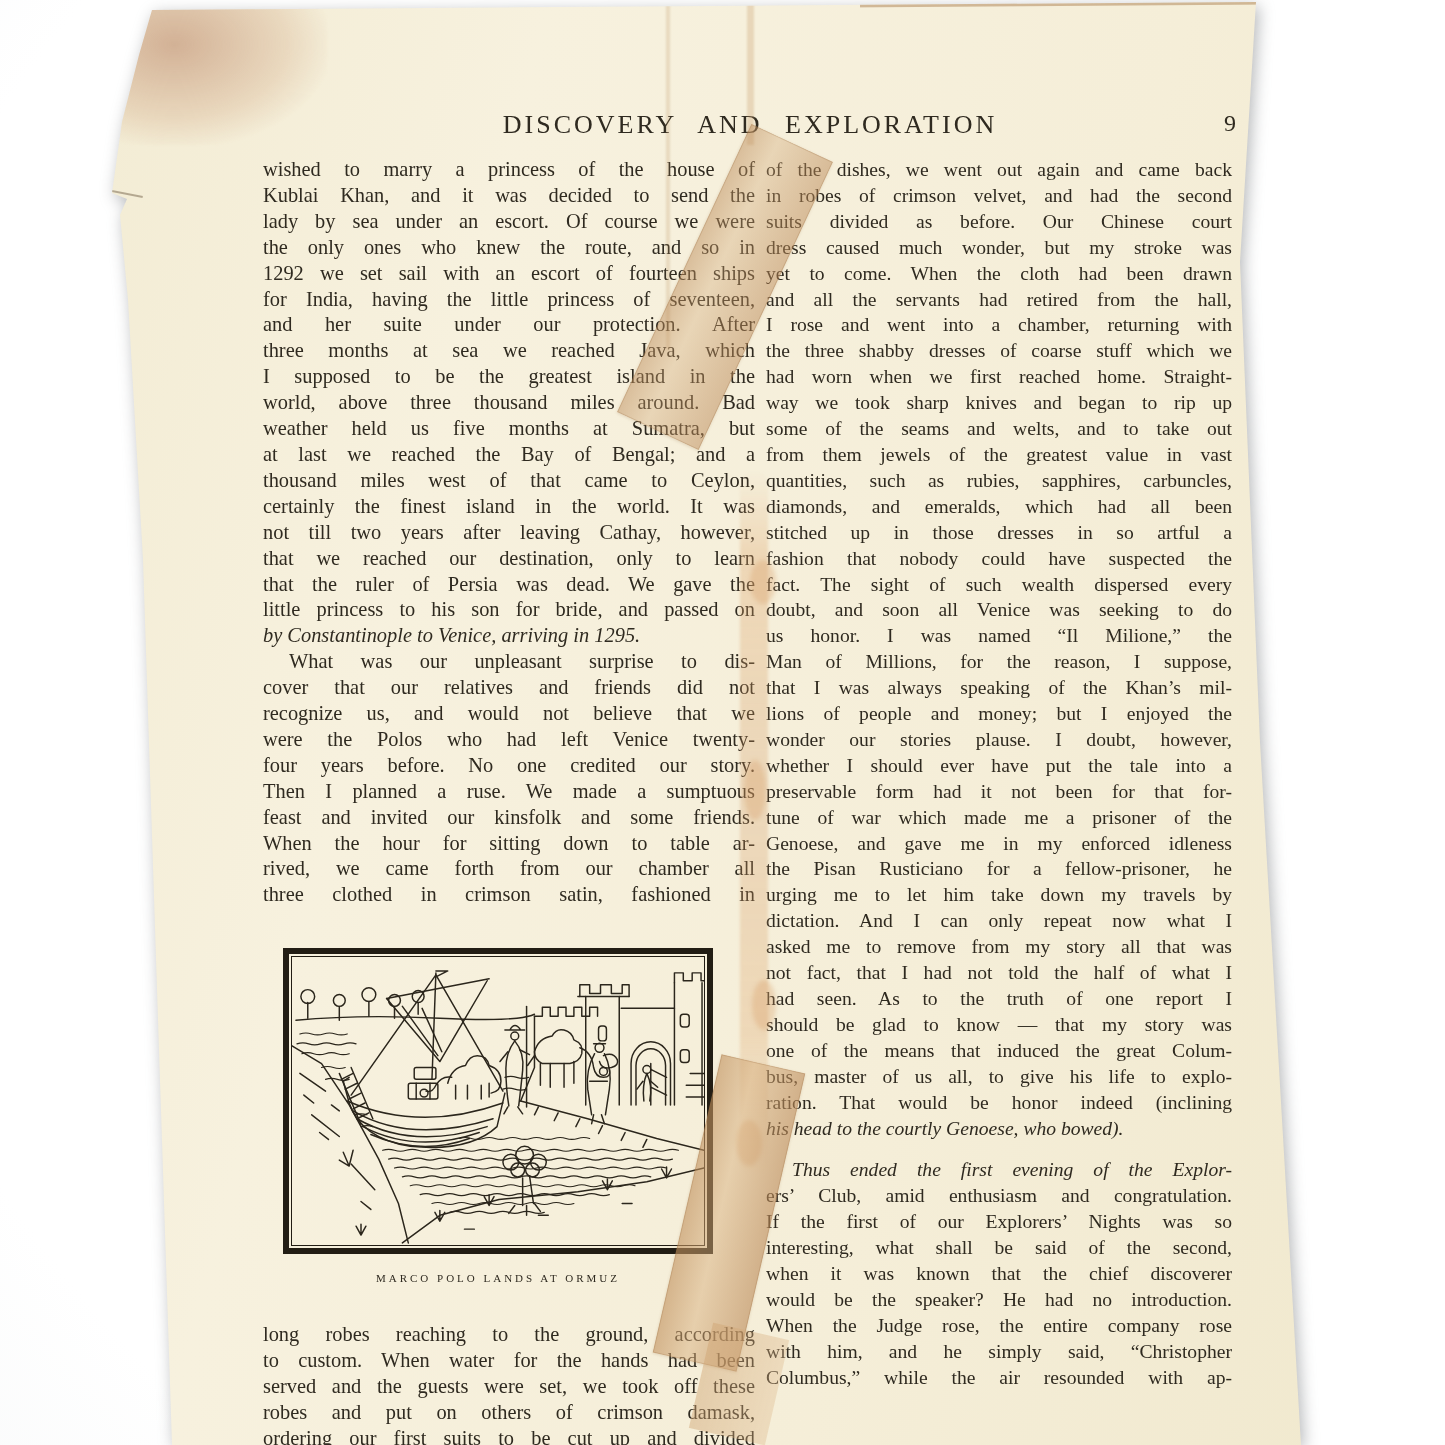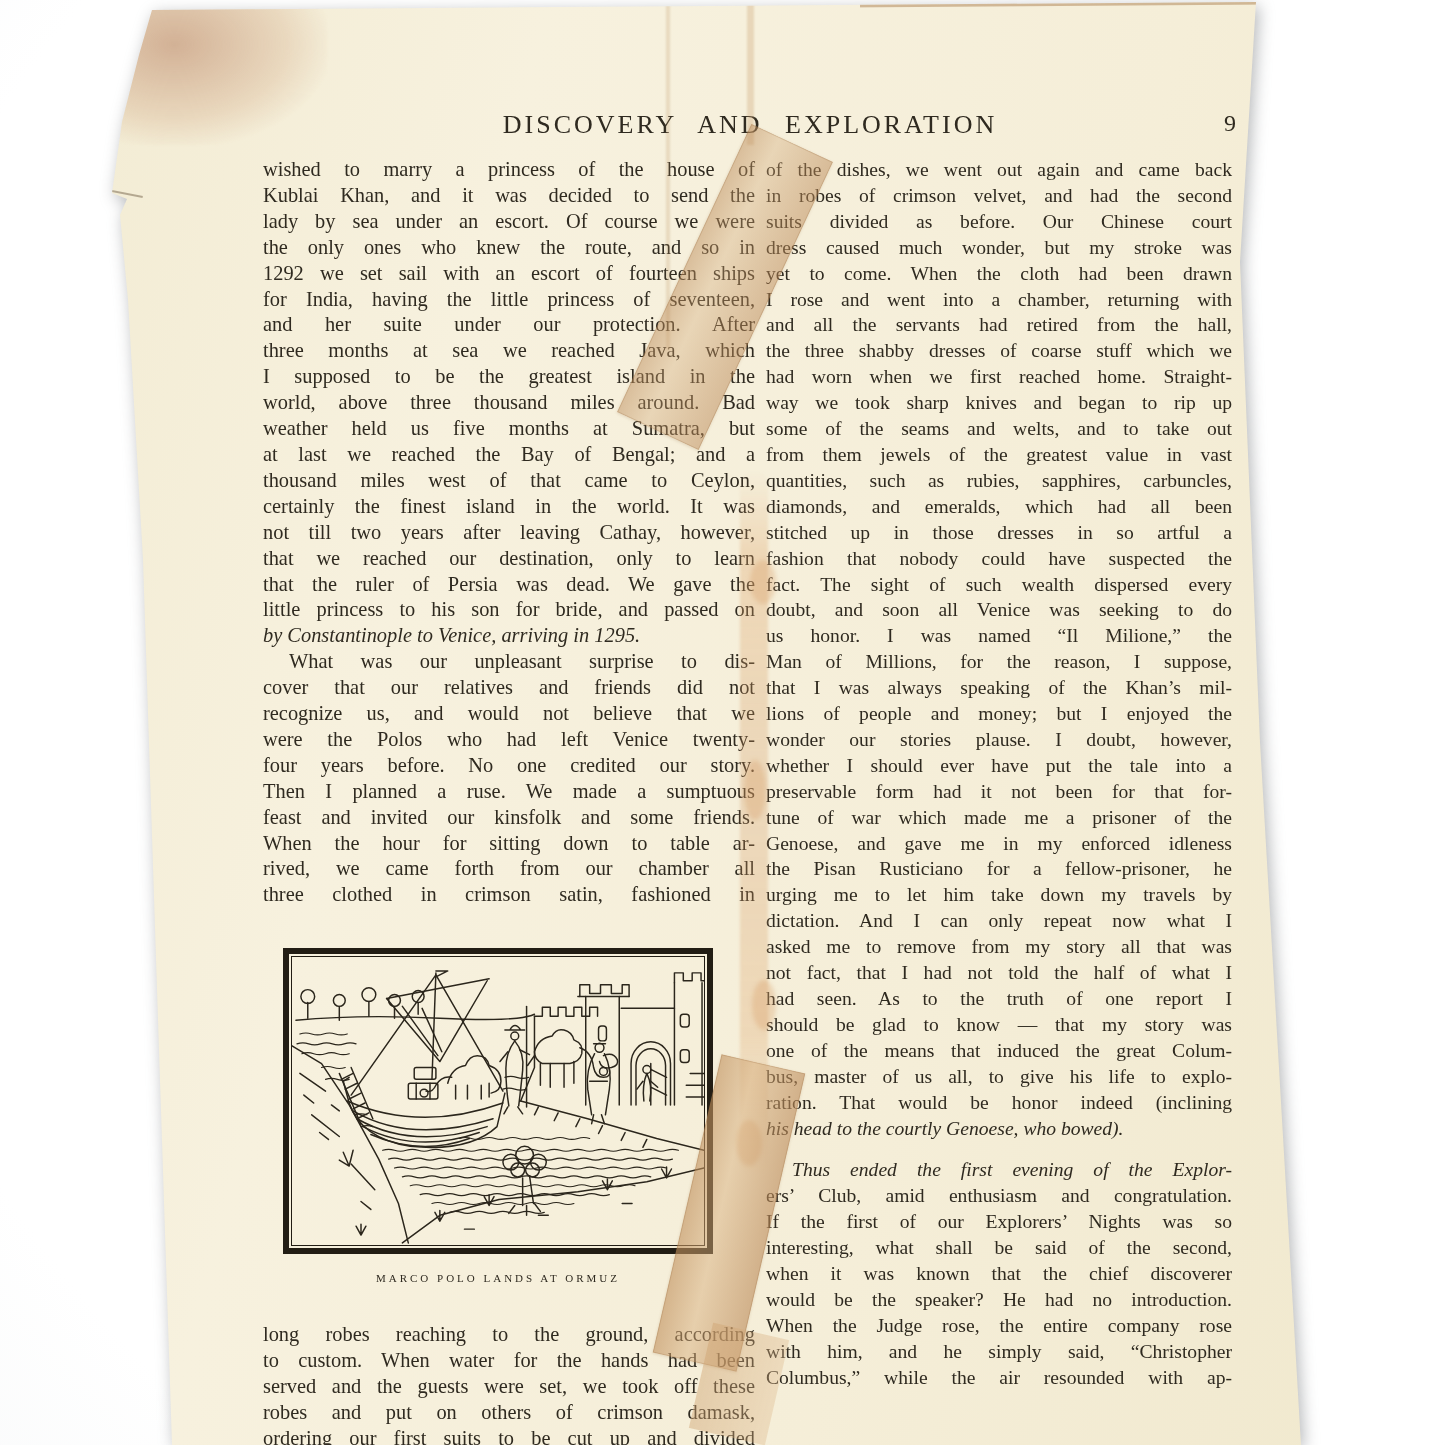--- a/index.html
+++ b/index.html
@@ -288,22 +288,22 @@
         <div class="line">robes and put on others of crimson damask,</div>
         <div class="line">ordering our first suits to be cut up and divided</div>
       </div>
 
     <div class="col col-right">
         <div class="line">of the dishes, we went out again and came back</div>
         <div class="line">in robes of crimson velvet, and had the second</div>
         <div class="line">suits divided as before.  Our Chinese court</div>
         <div class="line">dress caused much wonder, but my stroke was</div>
         <div class="line">yet to come.  When the cloth had been drawn</div>
+        <div class="line">and all the servants had retired from the hall,</div>
         <div class="line">I rose and went into a chamber, returning with</div>
-        <div class="line">and all the servants had retired from the hall,</div>
         <div class="line">the three shabby dresses of coarse stuff which we</div>
         <div class="line">had worn when we first reached home.  Straight-</div>
         <div class="line">way we took sharp knives and began to rip up</div>
         <div class="line">some of the seams and welts, and to take out</div>
         <div class="line">from them jewels of the greatest value in vast</div>
         <div class="line">quantities, such as rubies, sapphires, carbuncles,</div>
         <div class="line">diamonds, and emeralds, which had all been</div>
         <div class="line">stitched up in those dresses in so artful a</div>
         <div class="line">fashion that nobody could have suspected the</div>
         <div class="line">fact.  The sight of such wealth dispersed every</div>

